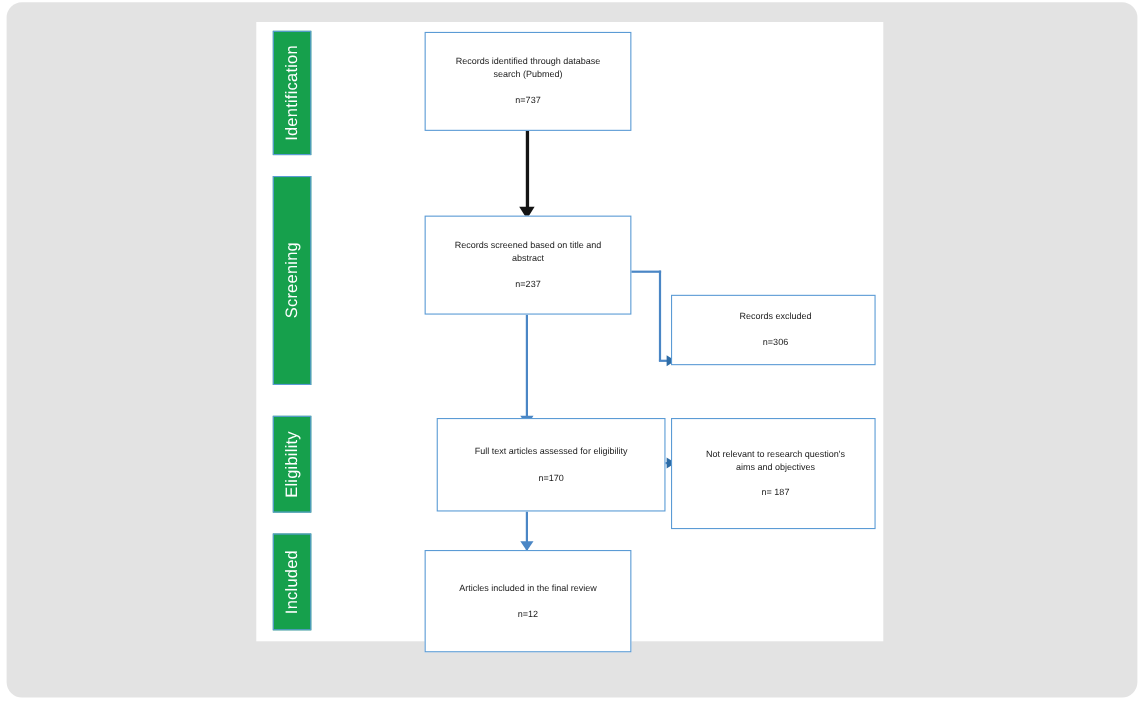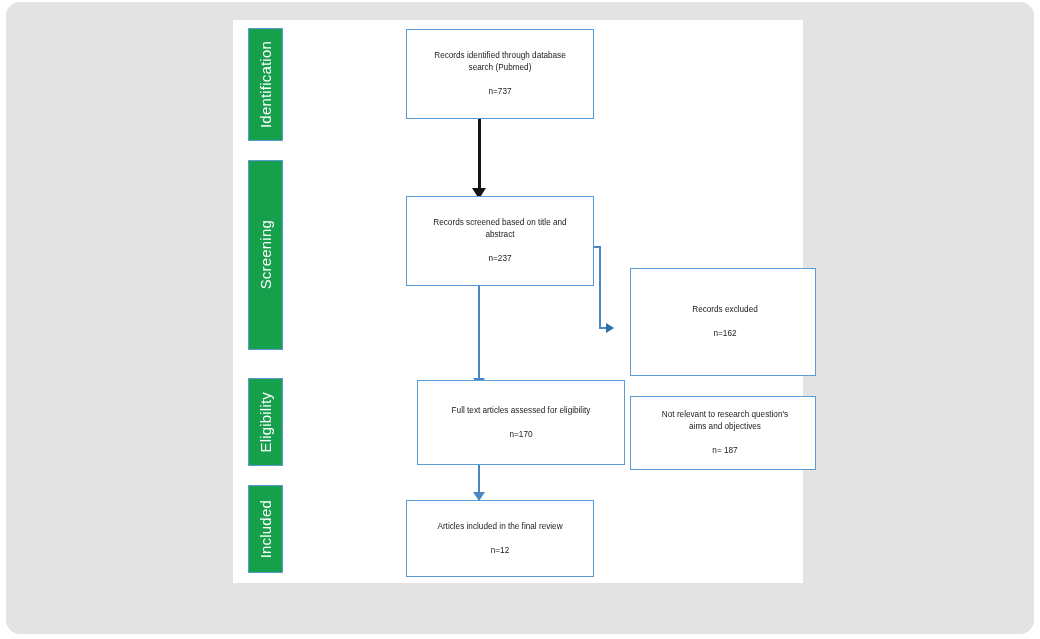--- a/index.html
+++ b/index.html
@@ -70,21 +70,20 @@
     box-sizing: border-box;
     background: #ffffff;
     border: 1px solid #5b9bd5;
     display: flex;
     flex-direction: column;
     align-items: center;
     justify-content: center;
     text-align: center;
     color: #1a1a1a;
     padding: 4px 8px;
-    margin-left: 20px;
   }
   .flow-box .box-text {
     font-size: 8.2px;
     line-height: 1.45;
     white-space: pre-line;
   }
   .flow-box .box-count {
     font-size: 8.2px;
     line-height: 1.45;
     margin-top: 12px;
@@ -180,37 +179,37 @@
 search (Pubmed)</span>
       <span class="box-count">n=737</span>
     </div>
 
     <div class="flow-box" style="left:153px; top:176px; width:188px; height:90px;align-items:center;">
       <span class="box-text">Records screened based on title and
 abstract</span>
       <span class="box-count">n=237</span>
     </div>
 
-    <div class="flow-box" style="left:377px; top:248px; width:186px; height:108px;padding-left:12px;">
+    <div class="flow-box" style="left:377px; top:248px; width:186px; height:64px;padding-left:12px;">
       <span class="box-text">Records excluded</span>
-      <span class="box-count">n=162</span>
+      <span class="box-count">n=306</span>
     </div>
 
     <div class="flow-box" style="left:164px; top:360px; width:208px; height:85px;">
       <span class="box-text">Full text articles assessed for eligibility</span>
       <span class="box-count">n=170</span>
     </div>
 
-    <div class="flow-box" style="left:377px; top:376px; width:186px; height:74px;padding-left:12px;">
+    <div class="flow-box" style="left:377px; top:360px; width:186px; height:101px;padding-left:12px;">
       <span class="box-text">Not relevant to research question's
 aims and objectives</span>
       <span class="box-count">n= 187</span>
     </div>
 
-    <div class="flow-box" style="left:153px; top:480px; width:188px; height:77px;">
+    <div class="flow-box" style="left:153px; top:480px; width:188px; height:93px;">
       <span class="box-text">Articles included in the final review</span>
       <span class="box-count">n=12</span>
     </div>
 
   </div>
 
 
 </div>
 
 </body></html>

